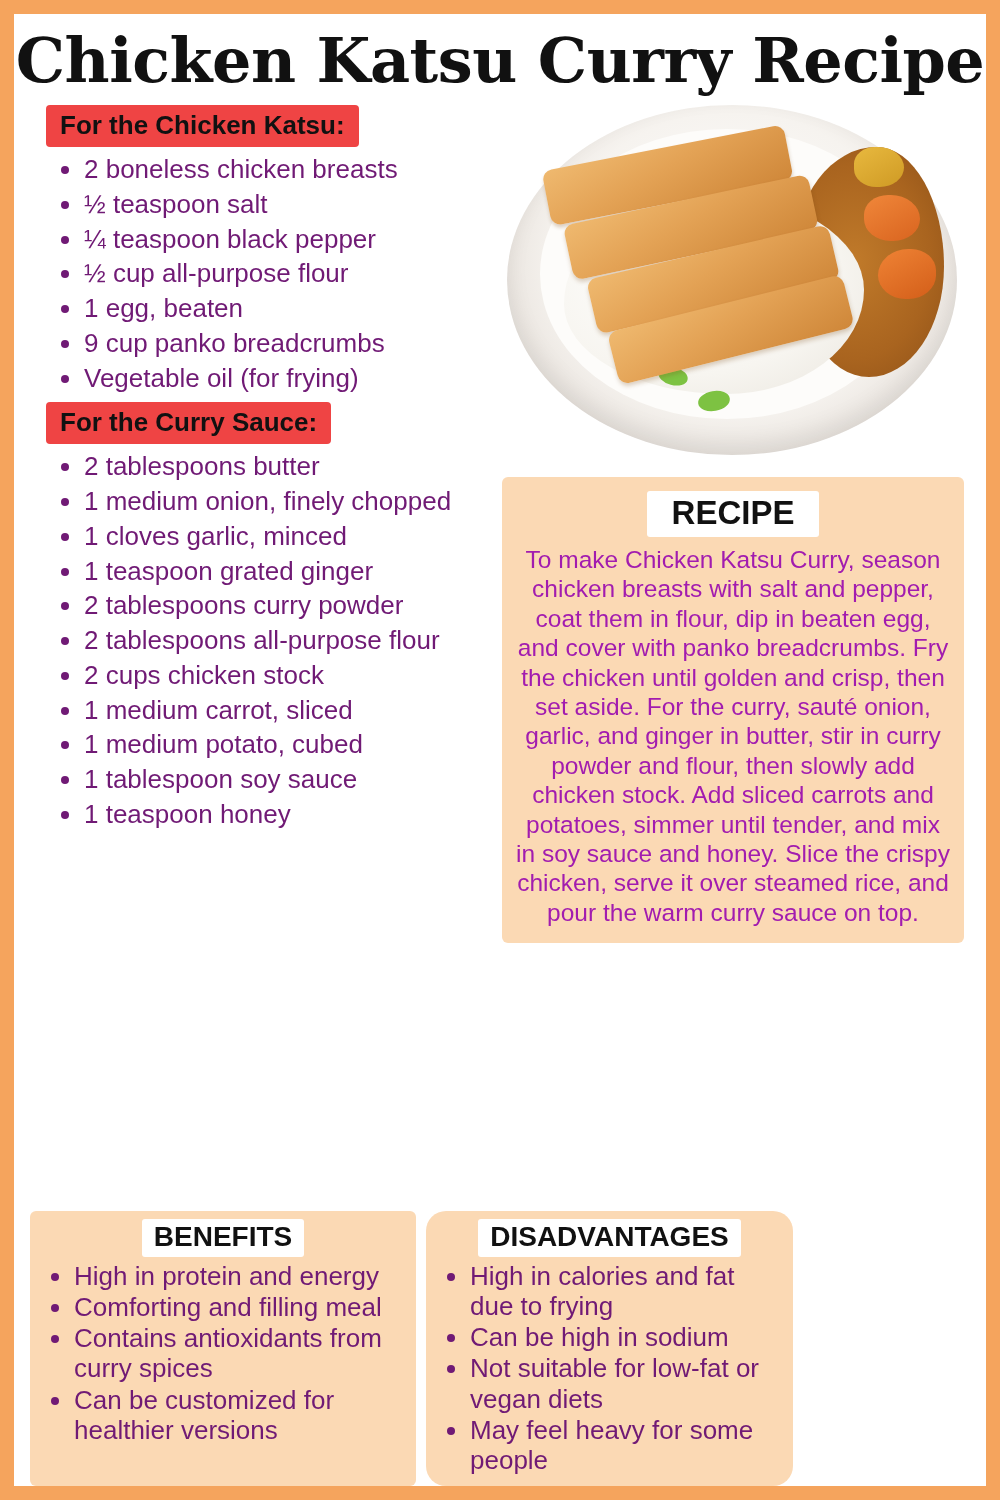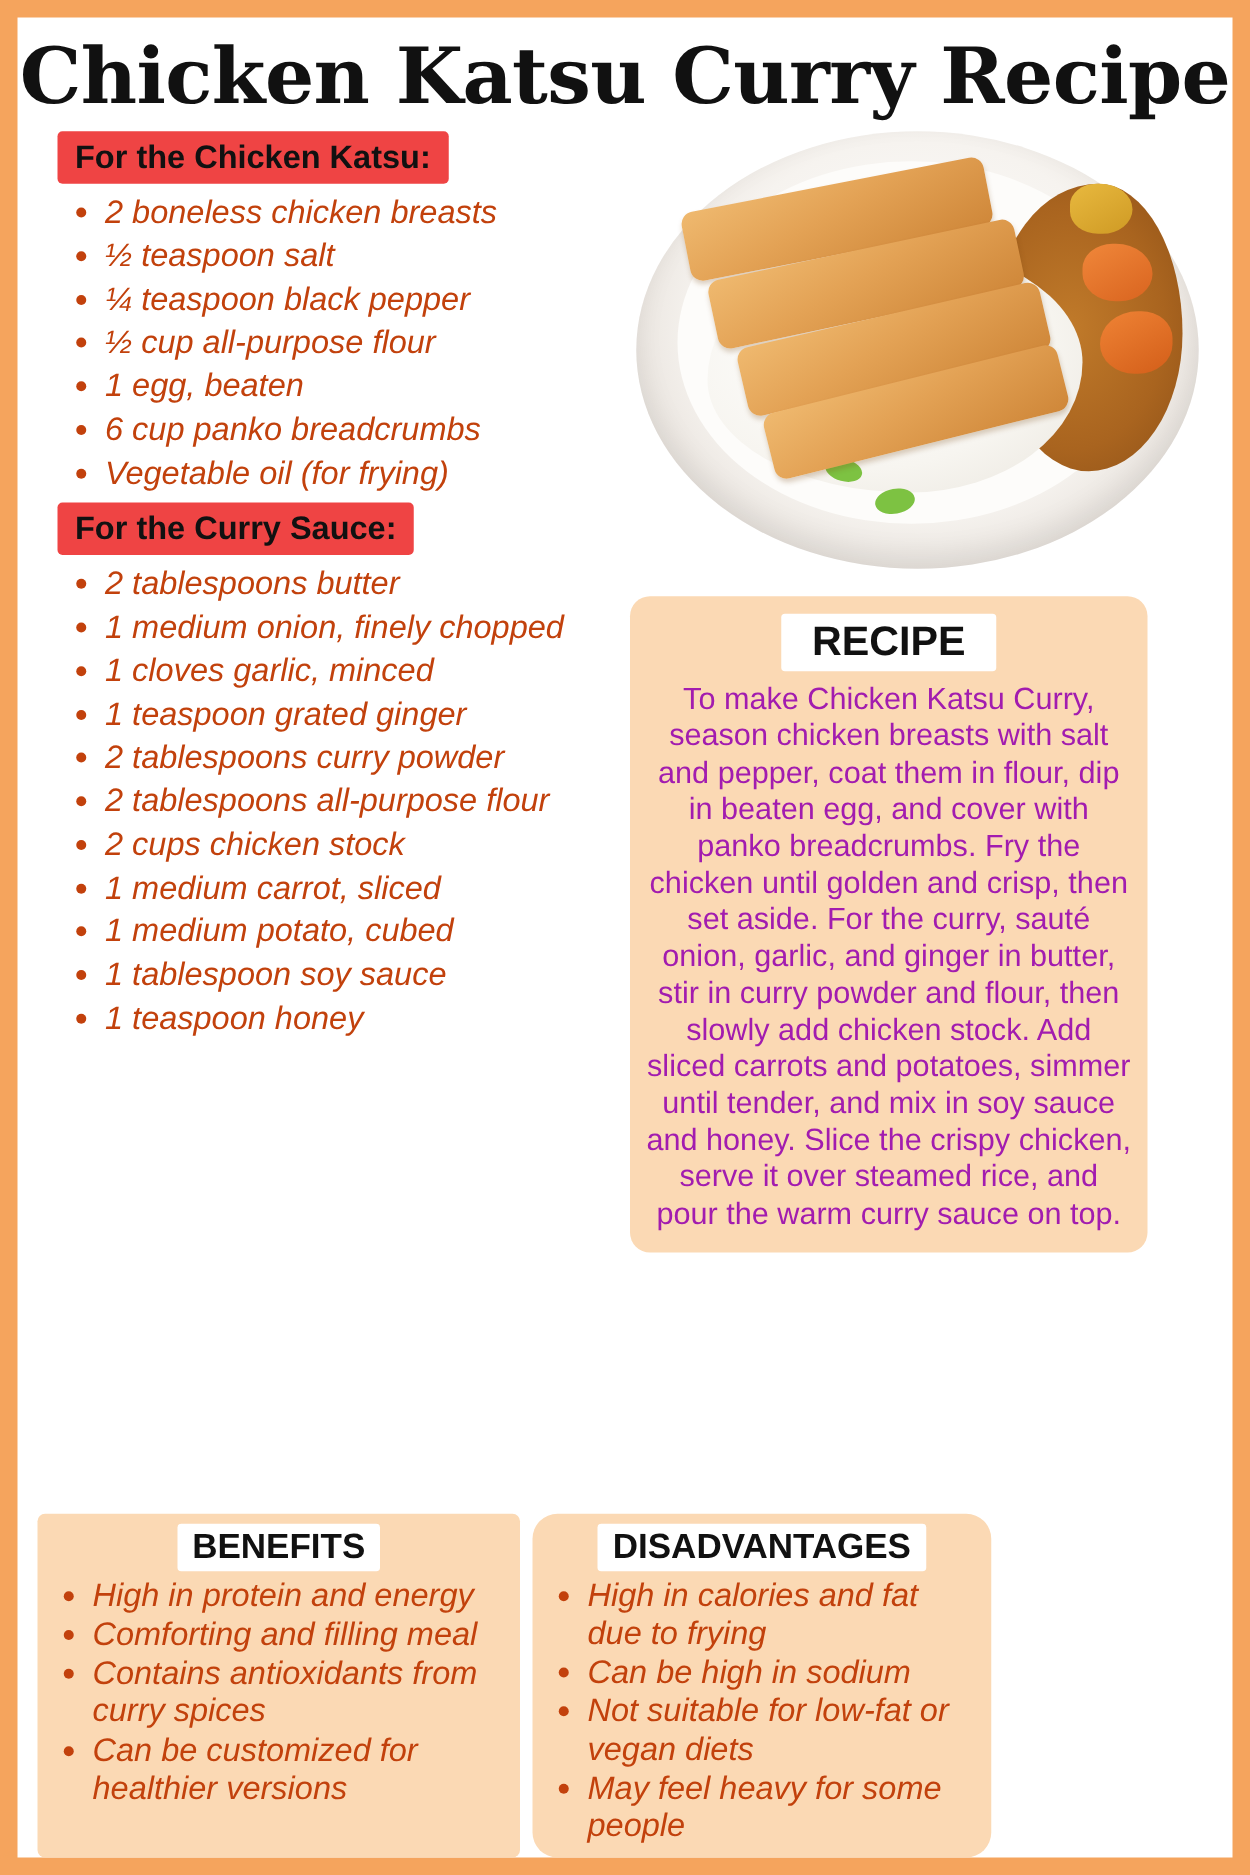--- a/index.html
+++ b/index.html
@@ -69,23 +69,22 @@
     border-radius: 4px;
     margin: 6px 0 6px 0;
   }
   ul {
     margin: 0;
     padding-left: 38px;
   }
   li {
     font-size: 26px;
     line-height: 1.26;
-    color: #c2410c;
+    color: #701a75;
     margin-bottom: 2px;
-    font-style: italic;
   }
   
   .cols {
     display: flex;
     align-items: flex-start;
   }
   .left-col {
     width: 492px;
     padding-left: 10px;
   }
@@ -169,23 +168,23 @@
   }
   .s1 { left: 120px; top: 246px; width: 34px; height: 20px; transform: rotate(-20deg); }
   .s2 { left: 156px; top: 268px; width: 30px; height: 18px; transform: rotate(15deg); }
   .s3 { left: 196px; top: 292px; width: 32px; height: 20px; transform: rotate(-10deg); }
   .s4 { left: 150px; top: 216px; width: 28px; height: 17px; transform: rotate(25deg); }
 
   
   .recipe-panel {
     margin-top: 8px;
     background: #fbd9b4;
-    border-radius: 16px;
+    border-radius: 6px;
     padding: 14px 12px 16px 12px;
-    width: 414px;
+    width: 462px;
   }
   .recipe-badge {
     display: block;
     width: 172px;
     margin: 0 auto 8px auto;
     background: #ffffff;
     color: #111111;
     font-weight: bold;
     font-size: 33px;
     text-align: center;
@@ -246,21 +245,21 @@
     <div class="cols">
 
       <div class="left-col">
         <div class="section-header">For the Chicken Katsu:</div>
         <ul>
           <li>2 boneless chicken breasts</li>
           <li>½ teaspoon salt</li>
           <li>¼ teaspoon black pepper</li>
           <li>½ cup all-purpose flour</li>
           <li>1 egg, beaten</li>
-          <li>6 cup panko breadcrumbs</li>
+          <li>9 cup panko breadcrumbs</li>
           <li>Vegetable oil (for frying)</li>
         </ul>
 
         <div class="section-header" style="">For the Curry Sauce:</div>
         <ul>
           <li>2 tablespoons butter</li>
           <li>1 medium onion, finely chopped</li>
           <li>1 cloves garlic, minced</li>
           <li>1 teaspoon grated ginger</li>
           <li>2 tablespoons curry powder</li>

